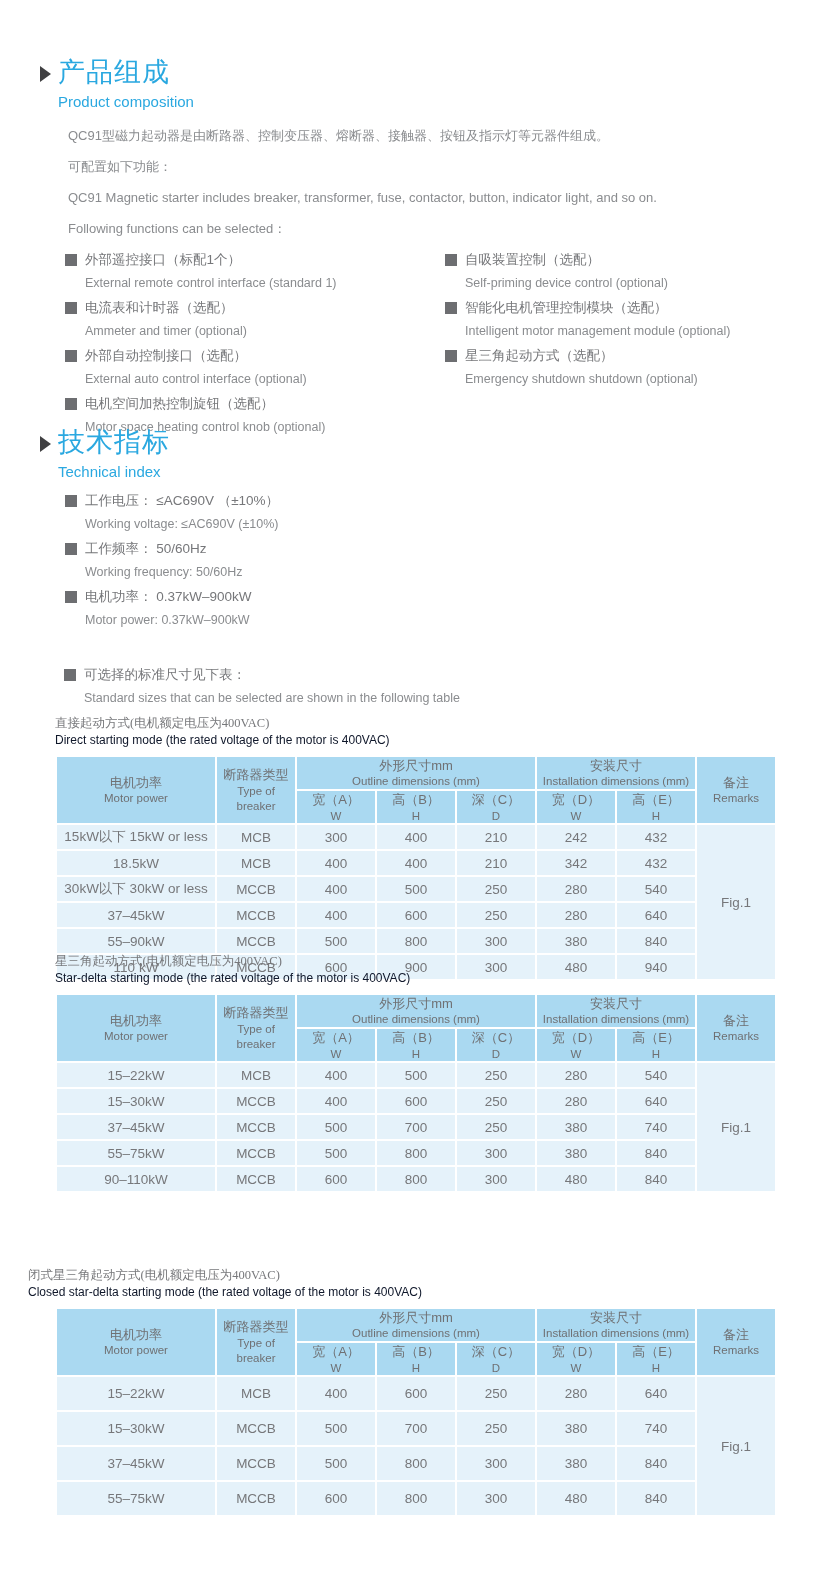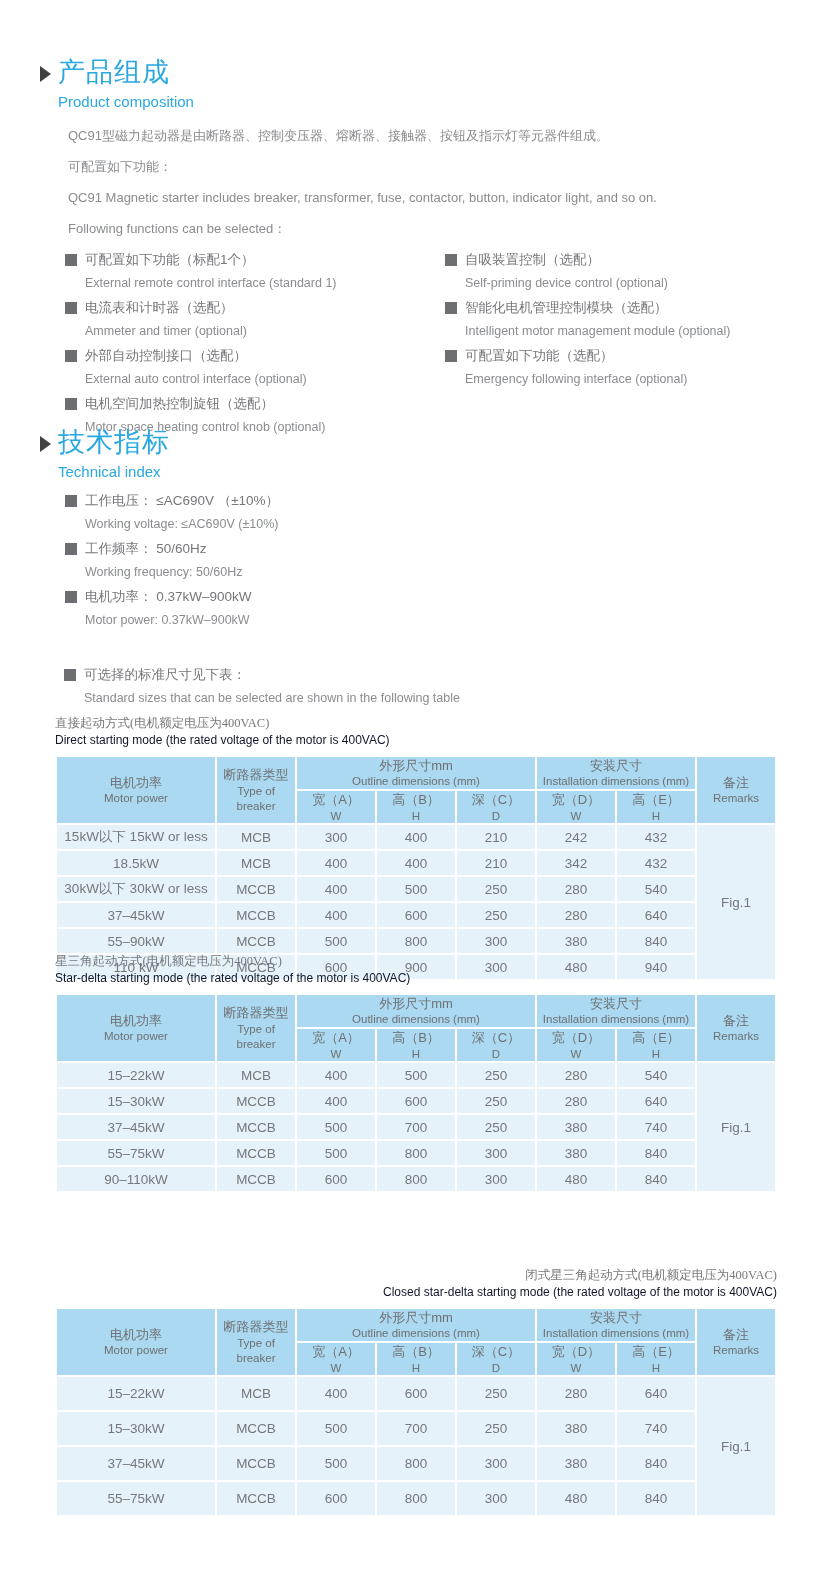--- a/index.html
+++ b/index.html
@@ -24,21 +24,21 @@
   .feat-cn{display:flex;align-items:center;font-size:13.5px;color:#76777a;}
   .sq{width:12px;height:12px;background:#6d6e71;margin-right:8px;flex:0 0 auto;}
   .feat-en{margin:7px 0 0 20px;font-size:12.5px;color:#8a8c8f;}
   
   .size-note{position:absolute;top:666px;left:64px;}
   
   .table-block{position:absolute;left:55px;width:722px;}
   .tables-wrap .table-block:nth-of-type(1){top:714px;}
   .tables-wrap .table-block:nth-of-type(2){top:952px;}
   .tables-wrap .table-block:nth-of-type(3){top:1266px;}
-  .tables-wrap .table-block:nth-of-type(3) .cap{margin-left:-27px;text-align:right;}
+  .tables-wrap .table-block:nth-of-type(3) .cap{margin-left:-27px;}
   .cap{margin-bottom:5px;}
   .cap-cn{font-size:12.5px;color:#77787b;line-height:1.45;font-family:Liberation Serif, serif;}
   .cap-en{font-size:12px;color:#0f172a;line-height:1.45;}
   table.dims-table{border-collapse:collapse;width:720px;table-layout:fixed;}
   .dims-table th,.dims-table td{border:2px solid #ffffff;text-align:center;vertical-align:middle;
     font-weight:normal;padding:0 2px;}
   .dims-table th{background:#aad9f1;color:#6f7073;}
   .dims-table td{background:#e5f2fa;color:#76777a;font-size:13.5px;height:24px;}
   .tables-wrap .table-block:nth-of-type(3) td{height:33px;}
   .dims-table thead tr:nth-child(1) th{height:32px;}
@@ -70,21 +70,21 @@
       <p>QC91型磁力起动器是由断路器、控制变压器、熔断器、接触器、按钮及指示灯等元器件组成。</p>
       <p>可配置如下功能：</p>
       <p>QC91 Magnetic starter includes breaker, transformer, fuse, contactor, button, indicator light, and so on.</p>
       <p>Following functions can be selected：</p>
     </div>
     <div class="two-col">
       <div class="col-l" id="features-left">
           <div class="feat">
             <div class="feat-cn">
               <span class="sq"></span>
-              <span>可配置如下功能（标配1个）</span>
+              <span>外部遥控接口（标配1个）</span>
             </div>
             <div class="feat-en">External remote control interface (standard 1)</div>
           </div>
           <div class="feat">
             <div class="feat-cn">
               <span class="sq"></span>
               <span>电流表和计时器（选配）</span>
             </div>
             <div class="feat-en">Ammeter and timer (optional)</div>
           </div>
@@ -114,23 +114,23 @@
           <div class="feat">
             <div class="feat-cn">
               <span class="sq"></span>
               <span>智能化电机管理控制模块（选配）</span>
             </div>
             <div class="feat-en">Intelligent motor management module (optional)</div>
           </div>
           <div class="feat">
             <div class="feat-cn">
               <span class="sq"></span>
-              <span>可配置如下功能（选配）</span>
-            </div>
-            <div class="feat-en">Emergency following interface (optional)</div>
+              <span>星三角起动方式（选配）</span>
+            </div>
+            <div class="feat-en">Emergency shutdown shutdown (optional)</div>
           </div>
         </div>
     </div>
   </div>
 
   <div id="sec-technical">
     <div class="sec-head">
       <span class="tri"></span>
       <div>
         <h1 class="sec-title-cn">技术指标</h1>

